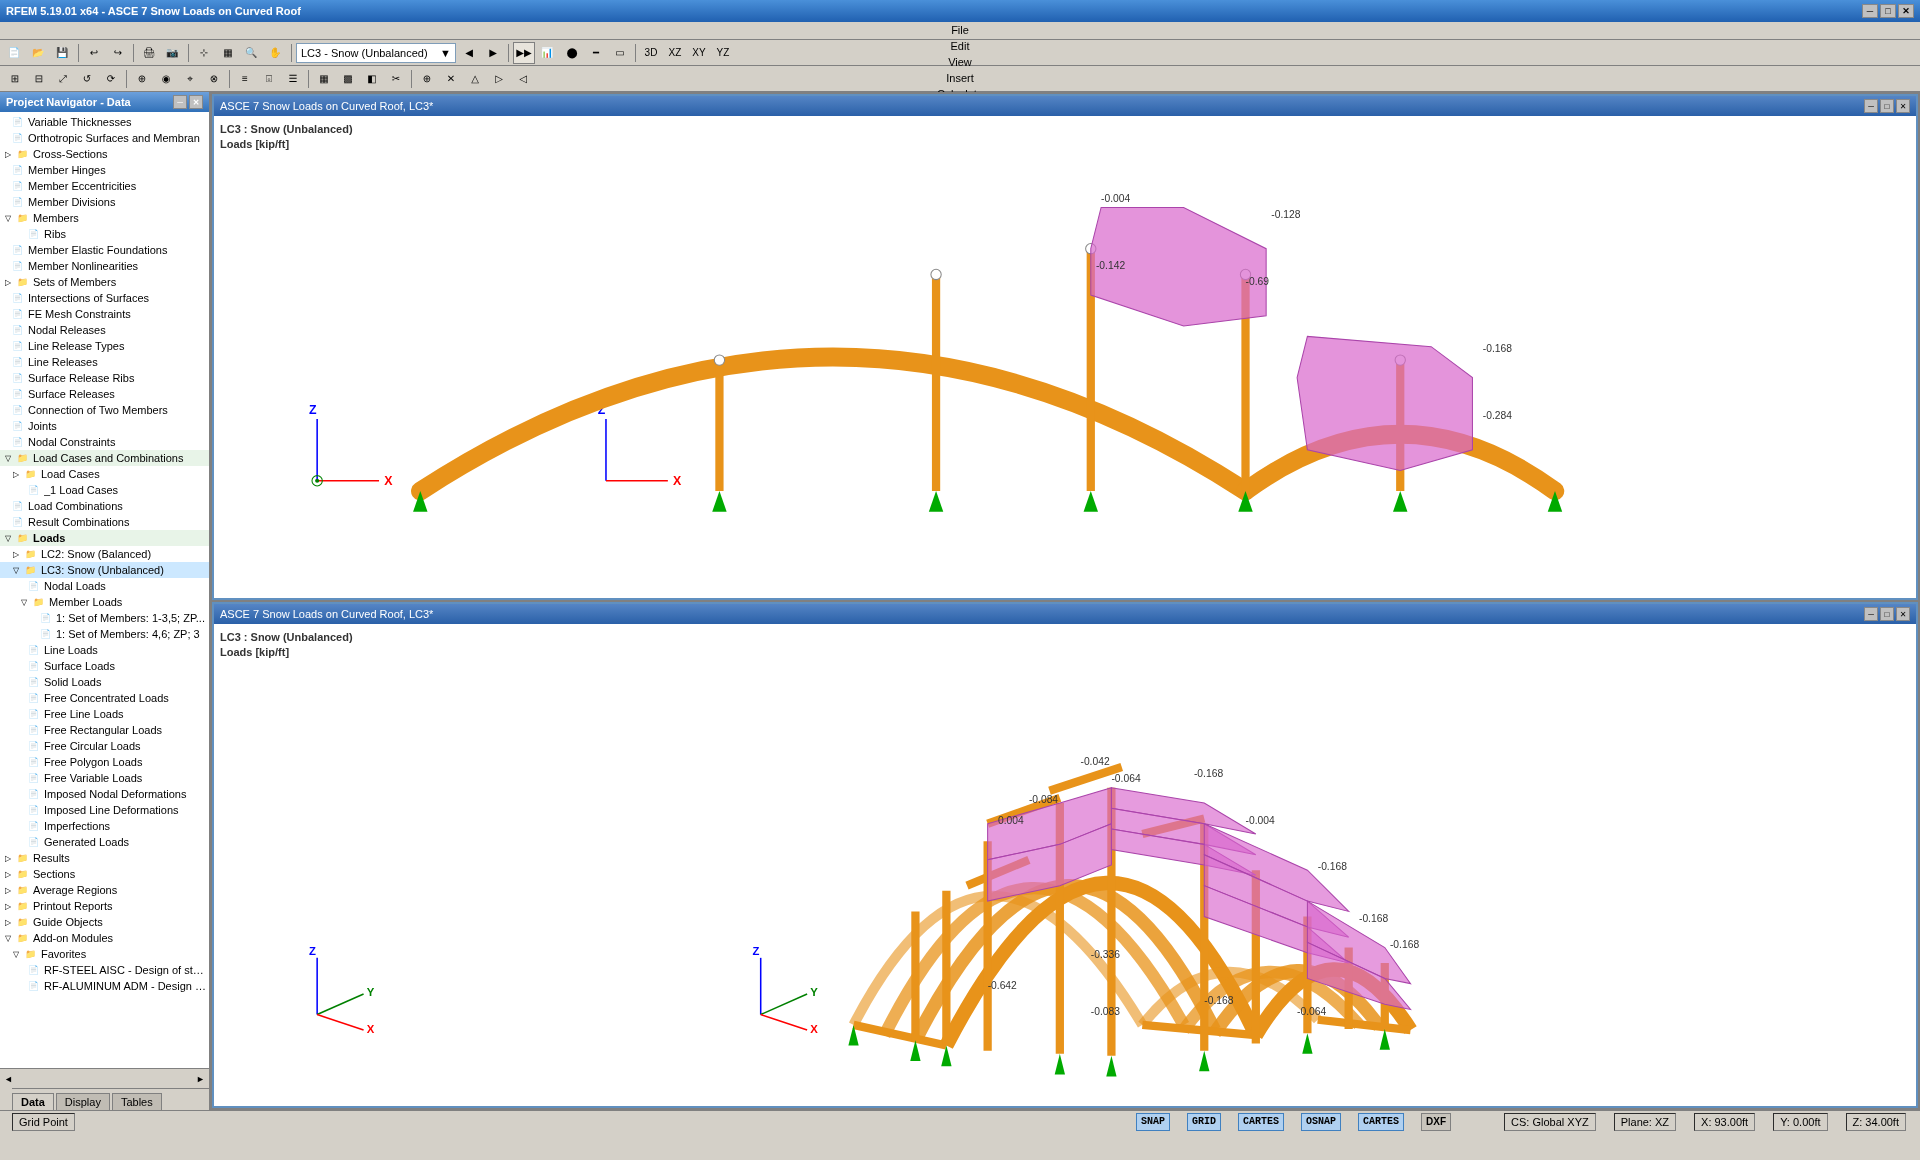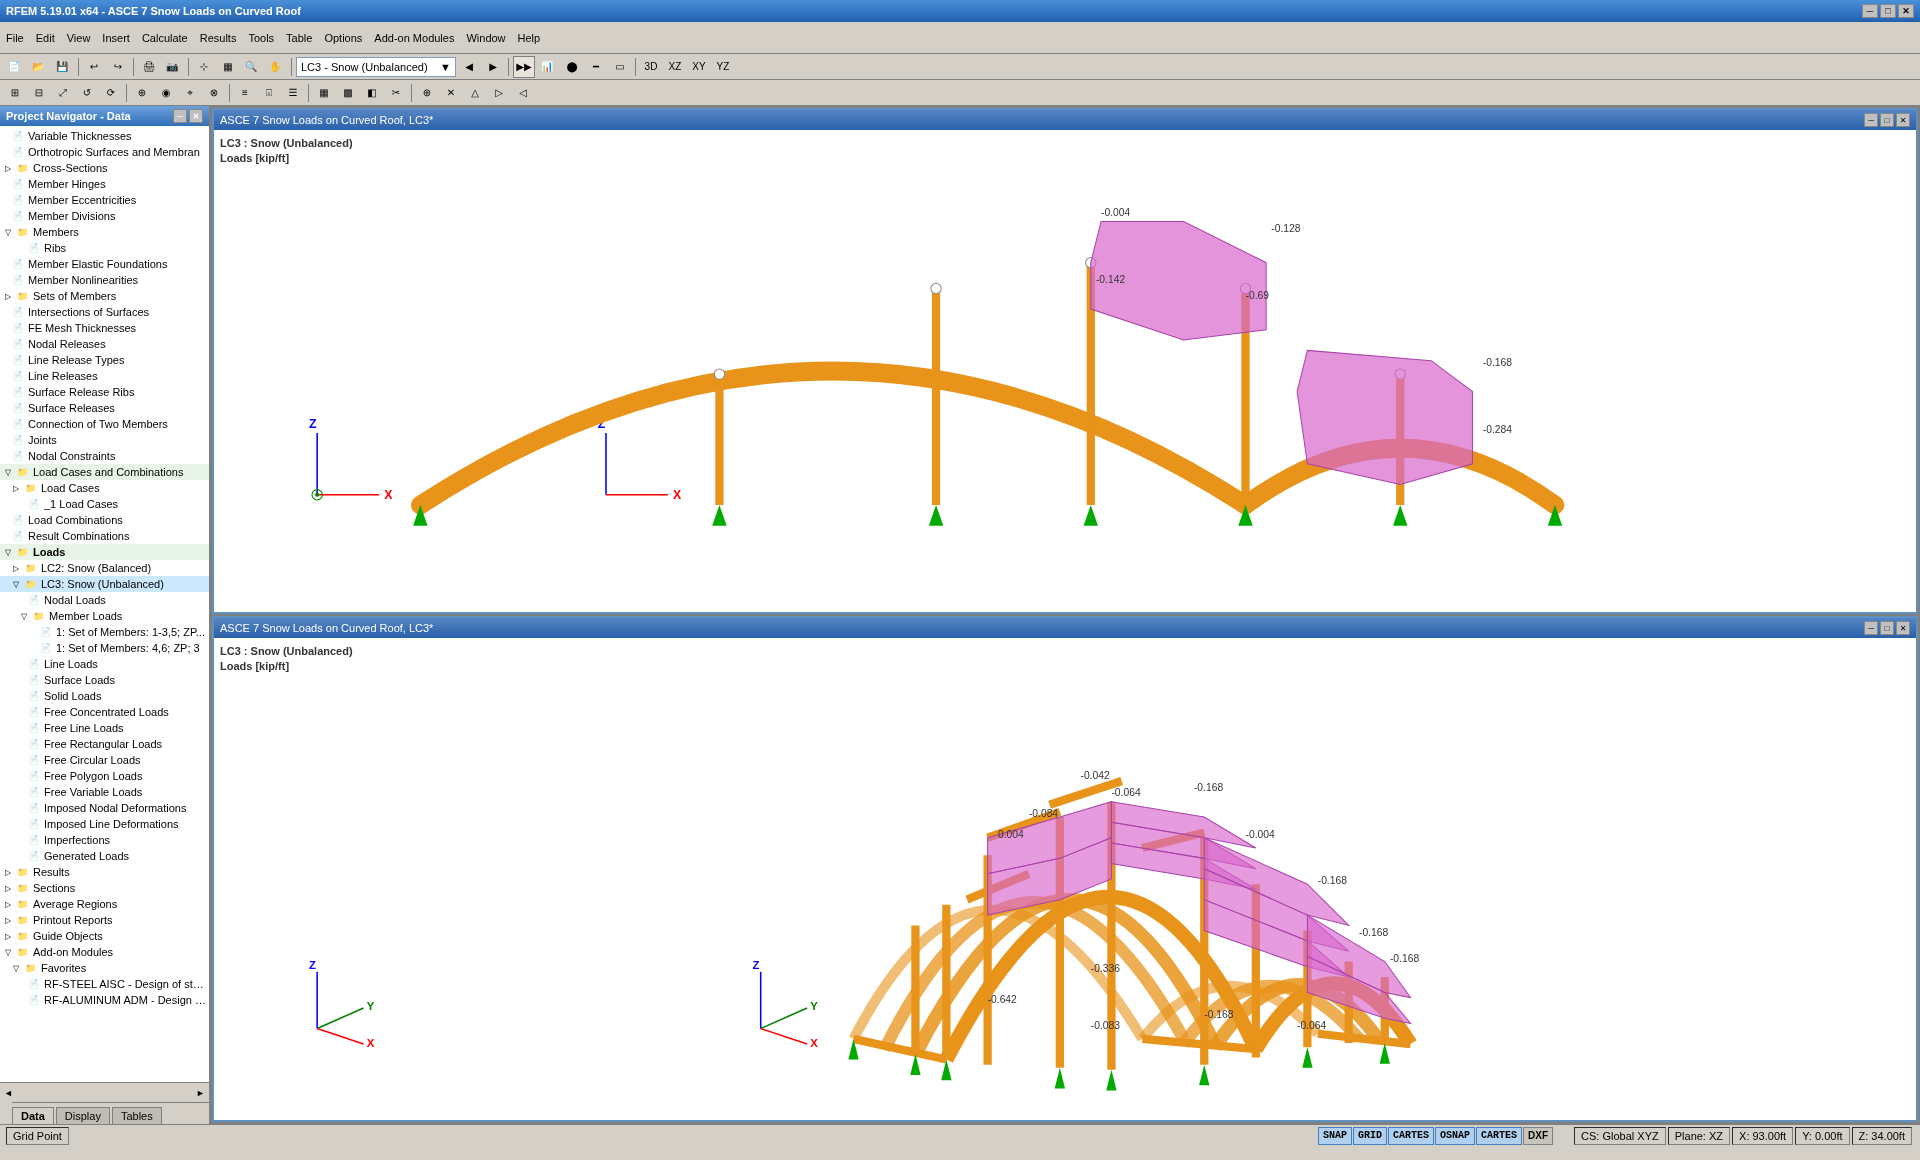--- a/index.html
+++ b/index.html
@@ -31,26 +31,27 @@
       background: #c0c0c0;
       border: 1px solid #888;
       font-size: 9px;
       cursor: pointer;
       display: flex; align-items: center; justify-content: center;
       color: #000;
     }
 
     
     .menu-bar {
-      height: 32px;
+      height: 18px;
       background: #d4d0c8;
       display: flex;
       align-items: center;
       border-bottom: 1px solid #808080;
-      padding: 0 0;
+      padding: 0 12px;
+      flex-direction: column;
     }
     .menu-item {
       padding: 2px 6px;
       font-size: 11px;
       cursor: pointer;
     }
 
     
     .toolbar {
       height: 26px;
@@ -240,23 +241,23 @@
       height: 100%;
     }
 
     
     .status-bar {
       height: 22px;
       background: #d4d0c8;
       border-top: 1px solid #808080;
       display: flex;
       align-items: center;
-      padding: 0 6px;
-      font-size: 11px;
-      gap: 0;
+      padding: 0 12px;
+      font-size: 11px;
+      gap: 16px;
     }
     .status-item {
       padding: 0 6px;
       border: 1px inset #808080;
       height: 18px;
       display: flex;
       align-items: center;
       margin-right: 2px;
       background: #d4d0c8;
     }
@@ -434,21 +435,21 @@
         <span class="tree-label">Sets of Members</span>
       </div>
       <div class="tree-item">
         <span style="display:inline-block;width:8px"></span>
         <span class="tree-icon" style="color:#4a7eb5">📄</span>
         <span class="tree-label">Intersections of Surfaces</span>
       </div>
       <div class="tree-item">
         <span style="display:inline-block;width:8px"></span>
         <span class="tree-icon" style="color:#4a7eb5">📄</span>
-        <span class="tree-label">FE Mesh Thicknesses</span>
+        <span class="tree-label">FE Mesh Constraints</span>
       </div>
       <div class="tree-item">
         <span style="display:inline-block;width:8px"></span>
         <span class="tree-icon" style="color:#4a7eb5">📄</span>
         <span class="tree-label">Nodal Releases</span>
       </div>
       <div class="tree-item">
         <span style="display:inline-block;width:8px"></span>
         <span class="tree-icon" style="color:#4a7eb5">📄</span>
         <span class="tree-label">Line Release Types</span>

